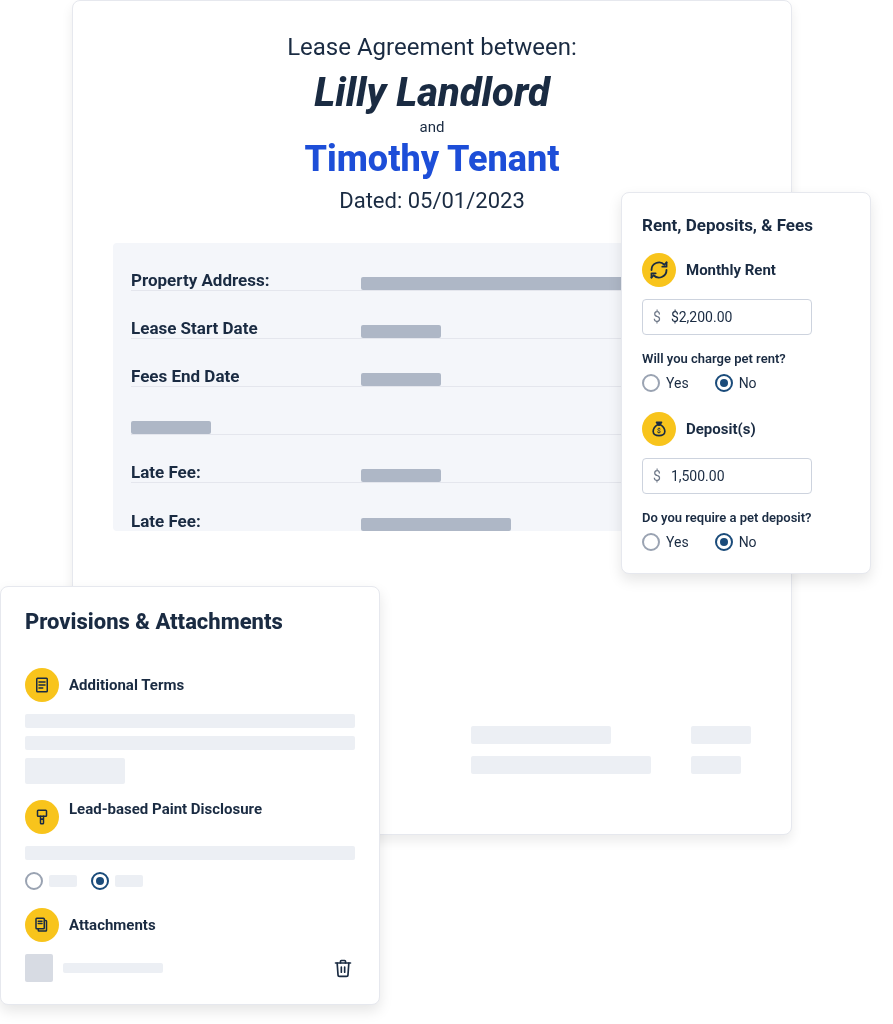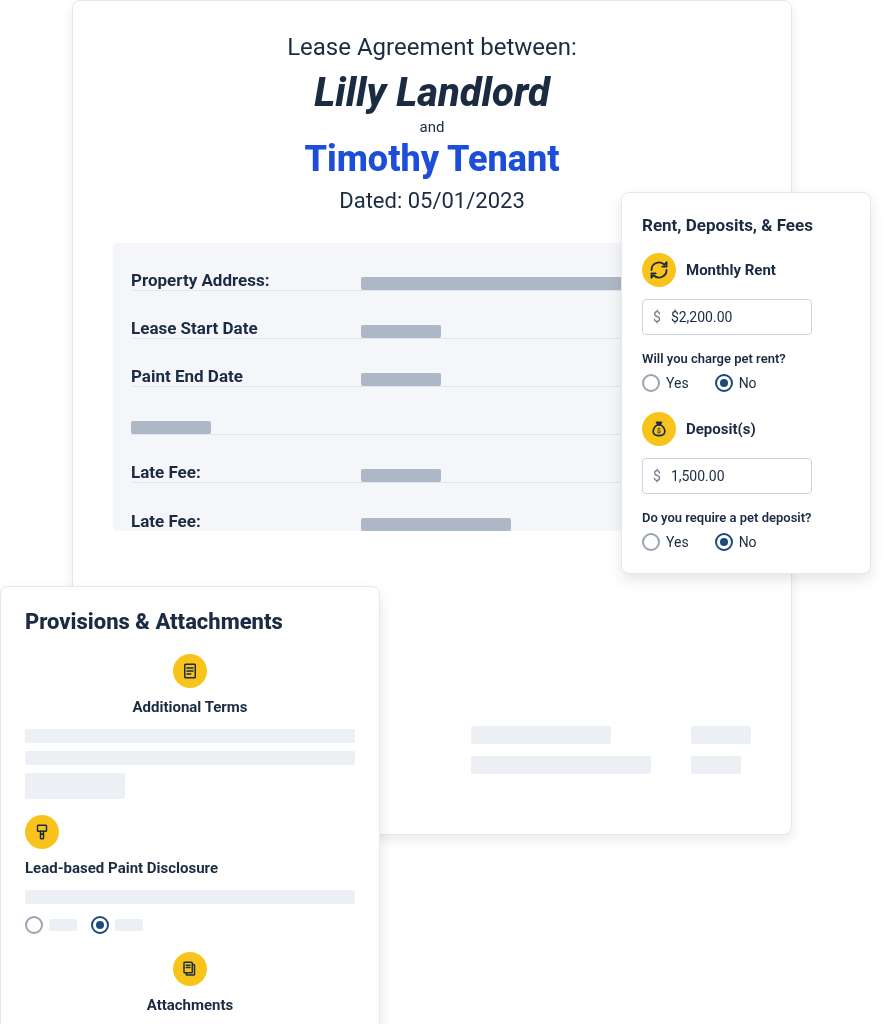--- a/index.html
+++ b/index.html
@@ -111,22 +111,22 @@
     position:absolute;
     left: 0;
     top: 586px;
     width: 380px;
     background:#fff;
     border:1px solid #e6e8ee;
     border-radius:8px;
     box-shadow: 0 6px 14px rgba(0,0,0,0.10);
     padding: 22px 24px 22px 24px;
   }
-  .prov-heading { font-size:22px; font-weight:800; color:#1a2b42; margin-bottom:20px; }
-  .prov-section { display:flex; align-items:center; gap:10px; margin-bottom:12px;flex-direction:column; }
+  .prov-heading { font-size:22px; font-weight:800; color:#1a2b42; margin-bottom:34px; }
+  .prov-section { display:flex; align-items:center; gap:10px; margin-bottom:12px; }
   .prov-section .lbl { font-size:15px; font-weight:700; color:#1a2b42; line-height:1.25; }
   .gray-line { background:#eceff4; border-radius:2px; }
   .att-row { display:flex; align-items:center; gap:10px; }
   .thumb { width:28px; height:28px; background:#d7dbe3; border-radius:2px; }
   .trash-btn { margin-left:auto; width:22px; height:24px; color:#1a2b42; }
 
   svg { display:block; }
 </style>
 </head>
 <body>
@@ -147,21 +147,21 @@
     </div>
     <div class="field-row">
       <div class="field-label">Lease Start Date</div>
       <div class="field-value-area">
         <div class="bar" style="width:80px"></div>
         <div style="flex:1"></div>
         <div class="bar" style="width:20px"></div>
       </div>
     </div>
     <div class="field-row">
-      <div class="field-label">Paint End Date</div>
+      <div class="field-label">Fees End Date</div>
       <div class="field-value-area">
         <div class="bar" style="width:80px"></div>
         <div style="flex:1"></div>
         <div class="bar" style="width:20px"></div>
       </div>
     </div>
     <div class="field-row">
       <div class="field-value-area">
         <div class="bar" style="width:80px"></div>
         <div style="flex:1"></div>

